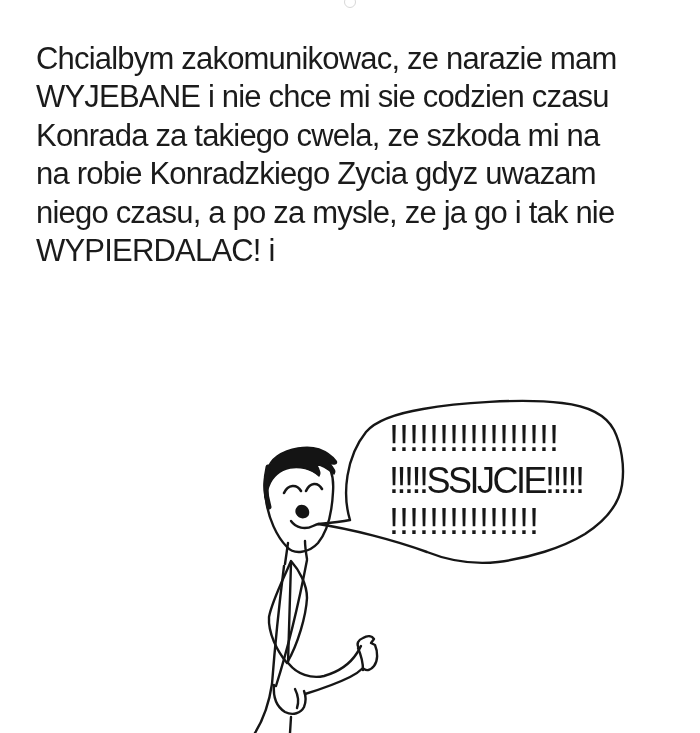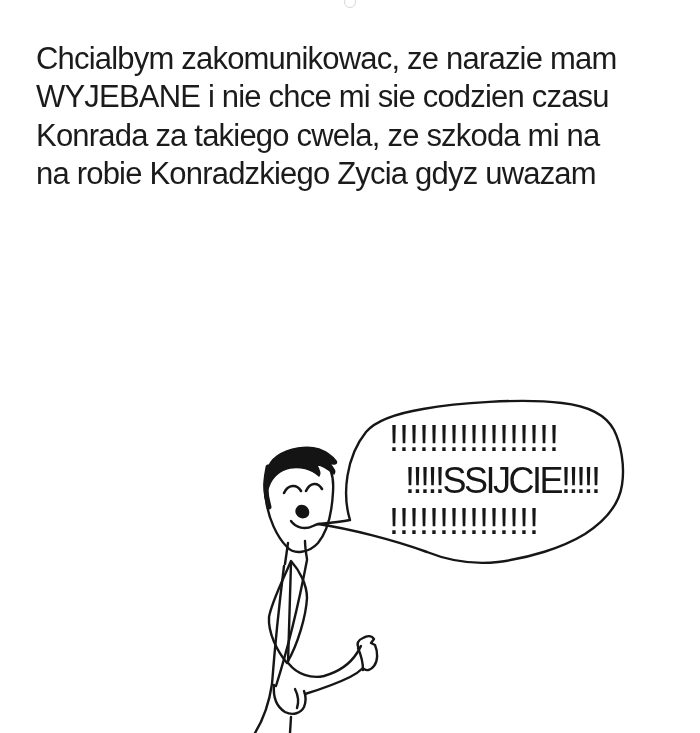--- a/index.html
+++ b/index.html
@@ -15,34 +15,36 @@
   }
   .stray-mark{
     position:absolute;left:344px;top:-4px;width:10px;height:10px;
     border:1px solid #d8d8d8;border-radius:50%;
   }
   svg.drawing{position:absolute;left:0;top:0;width:700px;height:733px;}
   .bubble-text{
     position:absolute;left:389px;top:418px;
     font-size:36px;line-height:41.5px;color:#161616;white-space:nowrap;
   }
-  .bubble-text .squeeze{letter-spacing:-2.5px;margin-left:16px;}
+  .bubble-text .squeeze{letter-spacing:-2.5px;}
 </style>
 </head>
 <body>
 
 <div class="canvas">
 
   <div class="stray-mark"></div>
 
   <div class="paragraph">
     <div>Chcialbym zakomunikowac, ze narazie mam</div>
     <div>WYJEBANE i nie chce mi sie codzien czasu</div>
     <div>Konrada za takiego cwela, ze szkoda mi na</div>
     <div>na robie Konradzkiego Zycia gdyz uwazam</div>
+    <div>niego czasu, a po za mysle, ze ja go i tak nie</div>
+    <div>WYPIERDALAC! i</div>
   </div>
 
   <svg class="drawing" viewBox="0 0 700 733" fill="none" stroke="#161616" stroke-width="2.4" stroke-linecap="round" stroke-linejoin="round">
 
     <path d="M 318,524 C 330,523 341,522 350,520 C 342,494 346,457 366,432
          C 377,419 399,413 423,409 C 456,403 521,398 562,403
          C 589,406 606,415 614,430 C 621,444 625,466 622,485
          C 619,505 605,521 585,534 C 562,548 529,558 498,562
          C 470,565 447,560 427,552 C 394,540 351,529 318,524 Z"></path>
 

